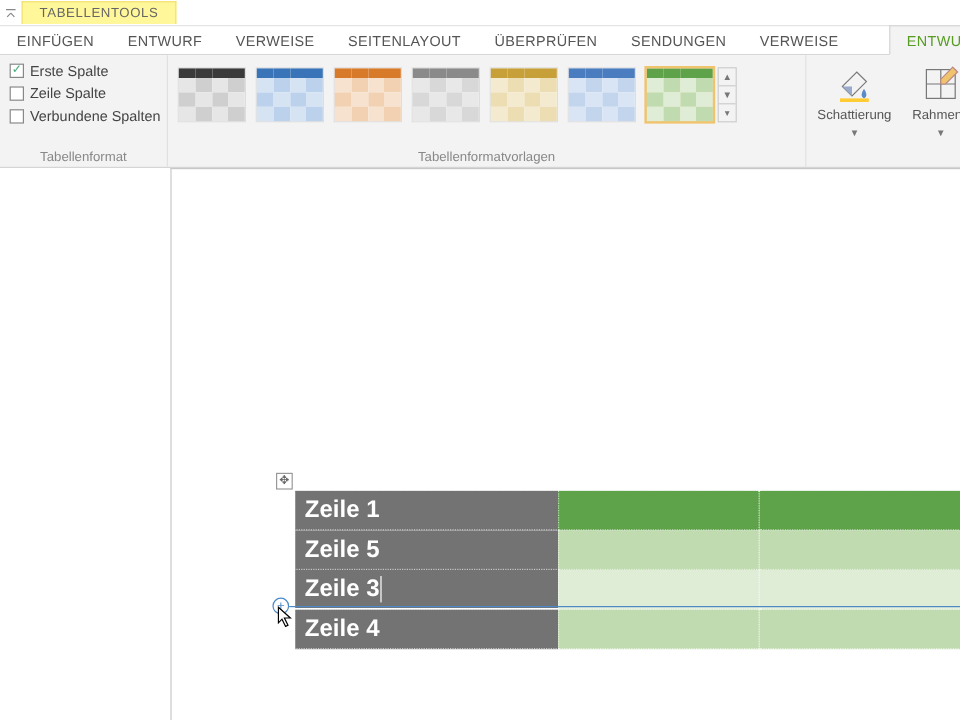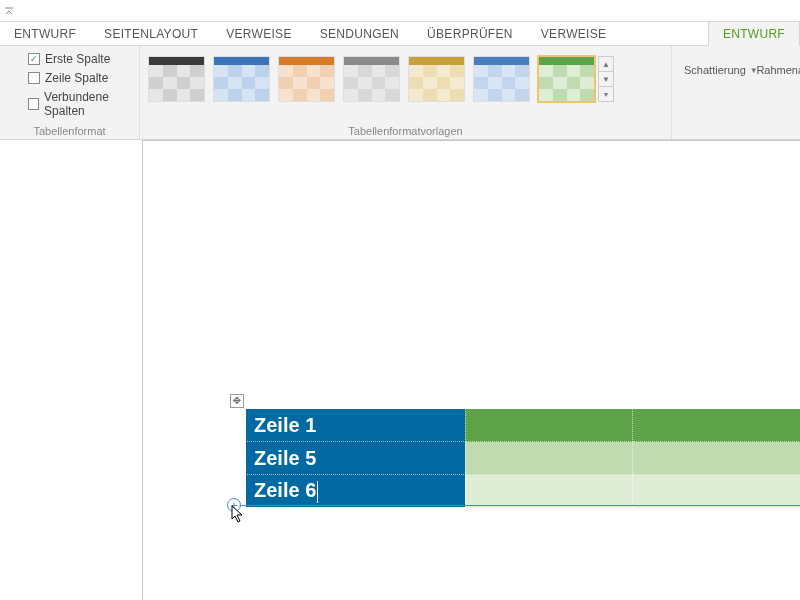--- a/index.html
+++ b/index.html
@@ -18,39 +18,39 @@
   .tab.active { background: #f3f3f3; border: 1px solid #d5d5d5; border-bottom: 1px solid #f3f3f3; color:#569c22; position:relative; top:1px;}
   .tab.spacer { flex:1; }
 
   
   .ribbon { height: 94px; background: #f3f3f3; border-bottom:1px solid #d5d5d5; display:flex; position:relative;}
   .group { padding: 4px 8px 0; border-right:1px solid #e1e1e1; position:relative; display:flex; flex-direction:column;}
   .group-title { position:absolute; bottom:2px; left:0; right:0; text-align:center; font-size:11px; color:#888;}
 
   
   .opts { display:flex; flex-direction:column; gap:5px; font-size:12px; color:#444; padding-top:2px; width:135px;}
-  .opt { display:flex; align-items:center; gap:5px;margin-left:20px;}
+  .opt { display:flex; align-items:center; gap:5px;}
   .cb { width:12px; height:12px; border:1px solid #888; background:#fff; display:inline-flex; align-items:center; justify-content:center;}
   .cb.checked::after { content:"✓"; font-size:10px; color:#4a7; line-height:1;}
 
   
   .gallery-wrap { display:flex; align-items:center; gap:3px; padding-top:6px;}
   .gallery { display:flex; gap:8px;}
   .style-thumb { width:57px; height:46px; border:1px solid #ddd; background:#fff; display:flex; flex-direction:column; cursor:default;}
   .style-thumb .hrow { height:8px; display:flex;}
   .style-thumb .hrow span { flex:1; }
   .style-thumb .brow { flex:1; display:flex;}
   .style-thumb .brow span { flex:1;}
   .style-thumb.selected { outline:2px solid #f0c36d; outline-offset:-1px; background:#fdf3dc;}
   .gal-controls { display:flex; flex-direction:column; border:1px solid #ccc; width:16px; height:46px;}
   .gal-controls div { flex:1; display:flex; align-items:center; justify-content:center; font-size:8px; color:#777; border-bottom:1px solid #ccc;}
   .gal-controls div:last-child{border-bottom:none;}
 
   
-  .bigbtn { width:64px; display:flex; flex-direction:row; align-items:center; justify-content:flex-start; padding-top:6px; gap:4px; font-size:11px; color:#555;}
+  .bigbtn { width:64px; display:flex; flex-direction:column; align-items:center; justify-content:flex-start; padding-top:6px; gap:4px; font-size:11px; color:#555;}
   .bigbtn svg { display:block;}
   .bigbtn .drop { font-size:8px; color:#777;}
 
   
   .docarea { position:absolute; top:140px; left:0; right:0; bottom:0; background:#fff;}
   .page { position:absolute; left:142px; top:0; width:700px; height:500px; background:#fff; border-left:1px solid #c8c8c8; border-top:1px solid #c8c8c8; box-shadow:none;}
   
   
   .table-anchor { position:absolute; left:230px; top:254px; width:14px; height:14px; border:1px solid #999; background:#fff; display:flex; align-items:center; justify-content:center;}
   .table-anchor::before { content:"✥"; font-size:10px; color:#666; line-height:1;}
@@ -58,47 +58,49 @@
   
   .insert-marker { position:absolute; left:227px; top:358px; display:flex; align-items:center;}
   .insert-marker .circ { width:14px; height:14px; border:1px solid #4b89c7; border-radius:50%; background:#fff; display:flex; align-items:center; justify-content:center; font-size:11px; color:#4b89c7; line-height:1;}
   .insert-marker .line { width:565px; height:0; border-top:1px solid #4b89c7;}
   .cursor-arrow { position:absolute; left:231px; top:365px;}
   .cursor-arrow svg{display:block;}
 
   
   .tbl { position:absolute; left:245px; top:268px; width:556px; border-collapse:collapse;}
   .tbl td { border:1px dotted rgba(255,255,255,.6); height:33px; padding:0 8px; font-weight:700; font-size:20px; color:#fff; font-family:"Segoe UI", sans-serif;}
-  .tbl .hcol { width:220px; background:#0369a1; }
+  .tbl .hcol { width:220px; background:#737373; }
   .tbl .c2, .tbl .c3 { width:168px;}
   .tbl tr.r1 td.c2, .tbl tr.r1 td.c3 { background:#5ea24a;}
   .tbl tr.r2 td.c2, .tbl tr.r2 td.c3 { background:#c0dbb0;}
   .tbl tr.r3 td.c2, .tbl tr.r3 td.c3 { background:#dfecd6;}
   .tbl tr.r4 td.c2, .tbl tr.r4 td.c3 { background:#c0dbb0;}
   .tbl tr.r3 td.hcol { position:relative;}
   .tbl tr.r3 td.hcol .caret { display:inline-block; width:1px; height:22px; background:#fff; vertical-align:middle; margin-left:1px;}
 
 </style>
 </head>
 <body>
 
 <div class="titlebar">
   <div class="qat">
     <svg width="10" height="10">
         <path d="M1 2 h8 M5 5 l-3 3 M5 5 l3 3" stroke="#888" stroke-width="1" fill="none"></path>
       </svg>
   </div>
+  <div class="tools">TABELLENTOOLS</div>
 </div>
 
 <div class="tabs">
+  <div class="tab">EINFÜGEN</div>
   <div class="tab">ENTWURF</div>
+  <div class="tab">VERWEISE</div>
   <div class="tab">SEITENLAYOUT</div>
-  <div class="tab">VERWEISE</div>
+  <div class="tab">ÜBERPRÜFEN</div>
   <div class="tab">SENDUNGEN</div>
-  <div class="tab">ÜBERPRÜFEN</div>
   <div class="tab">VERWEISE</div>
   <div class="tab spacer"></div>
   <div class="tab active">ENTWURF</div>
 
 </div>
 
 <div class="ribbon">
 
   <div class="group" style="width:140px;">
     <div class="opts">
@@ -352,21 +354,26 @@
       <td class="hcol">Zeile 1</td>
       <td class="c2"></td>
       <td class="c3"></td>
     </tr>
     <tr class="r2">
       <td class="hcol">Zeile 5</td>
       <td class="c2"></td>
       <td class="c3"></td>
     </tr>
     <tr class="r3">
-      <td class="hcol"><span>Zeile 6</span><span class="caret"></span></td>
+      <td class="hcol"><span>Zeile 3</span><span class="caret"></span></td>
+      <td class="c2"></td>
+      <td class="c3"></td>
+    </tr>
+    <tr class="r4">
+      <td class="hcol">Zeile 4</td>
       <td class="c2"></td>
       <td class="c3"></td>
     </tr>
   </tbody>
     </table>
 
   <div class="insert-marker">
     <div class="circ">+</div>
     <div class="line"></div>
   </div>

